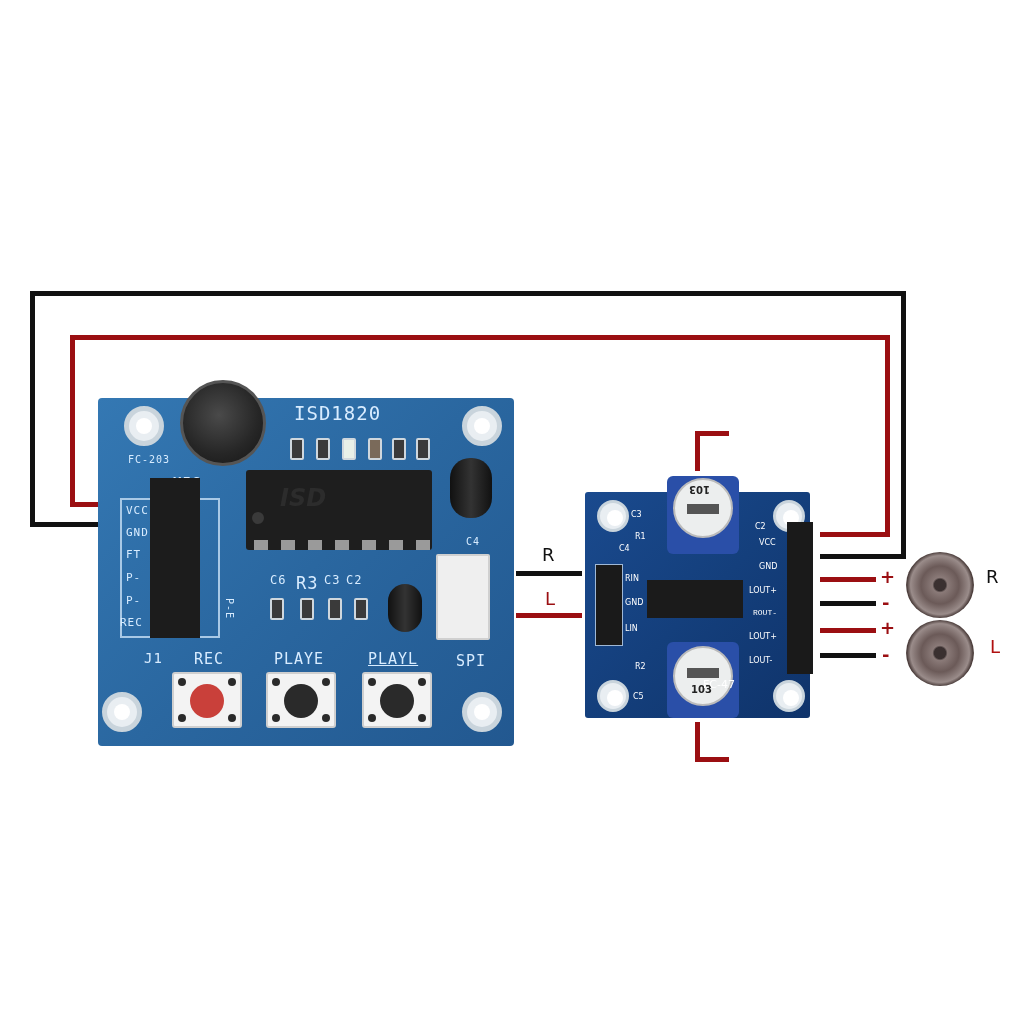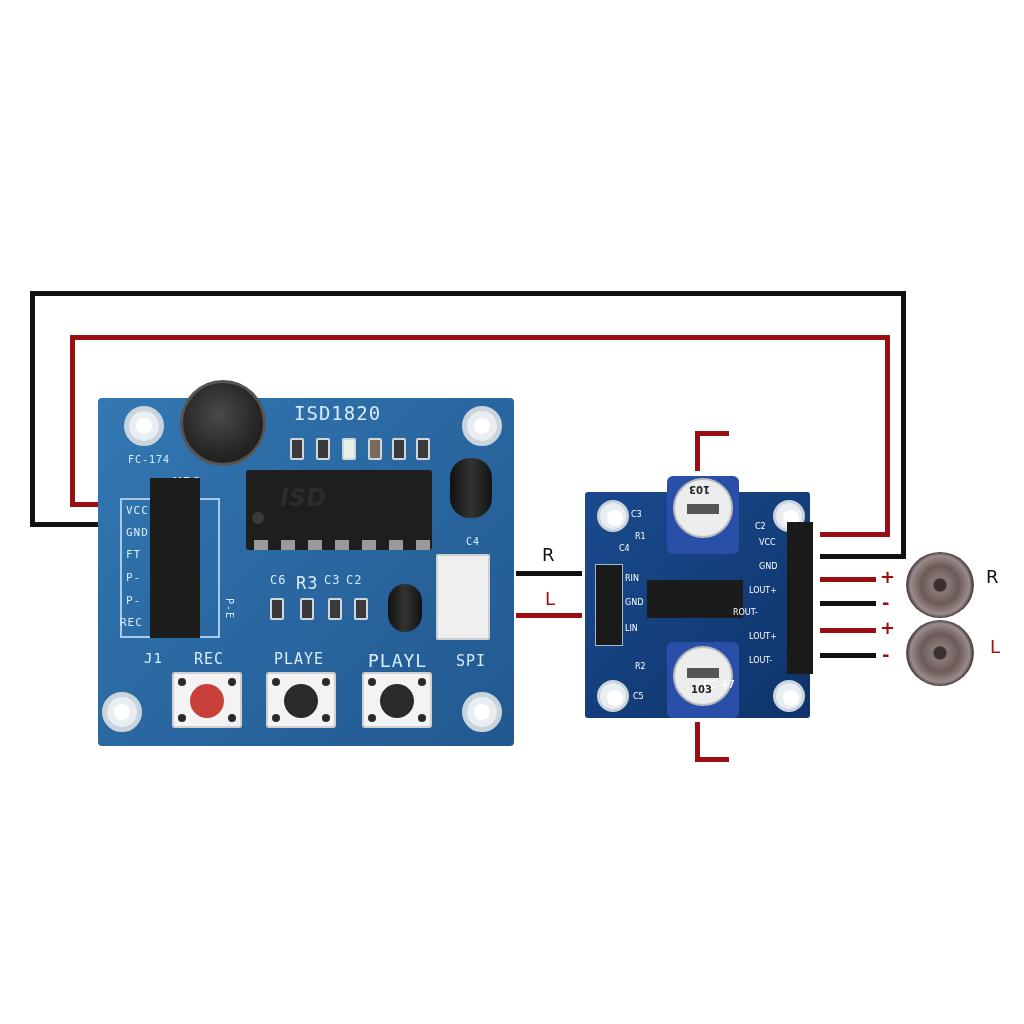--- a/index.html
+++ b/index.html
@@ -37,21 +37,21 @@
 
 <div class="abs" style="left:98px;top:398px;width:416px;height:348px;background:linear-gradient(135deg,#3478b3 0%,#2a67a0 50%,#225890 100%);border-radius:4px;">
   <div class="hole" style="left:26px;top:8px;"></div>
   <div class="hole" style="left:364px;top:8px;"></div>
   <div class="hole" style="left:4px;top:294px;"></div>
   <div class="hole" style="left:364px;top:294px;"></div>
 
   <div class="abs" style="left:82px;top:-18px;width:86px;height:86px;border-radius:50%;background:radial-gradient(circle at 45% 40%,#4a4a4a 0%,#262626 60%,#151515 100%);border:3px solid #555;box-sizing:border-box;"></div>
 
   <div class="silk" style="left:196px;top:4px;font-size:19px;">ISD1820</div>
-  <div class="silk" style="left:30px;top:56px;font-size:10px;">FC-174</div>
+  <div class="silk" style="left:30px;top:56px;font-size:10px;">FC-203</div>
   <div class="silk" style="left:75px;top:76px;font-size:14px;">MIC</div>
 
   <div class="smd" style="left:192px;top:40px;"></div>
   <div class="smd" style="left:218px;top:40px;"></div>
   <div class="smd" style="left:244px;top:40px;background:#e8f0e8;"></div>
   <div class="smd" style="left:270px;top:40px;background:#7a6a5a;"></div>
   <div class="smd" style="left:294px;top:40px;"></div>
   <div class="smd" style="left:318px;top:40px;"></div>
 
   <div class="abs" style="left:148px;top:72px;width:186px;height:80px;background:#1e1e1e;border-radius:3px;">
@@ -89,21 +89,21 @@
   <div class="silk" style="left:198px;top:175px;font-size:17px;">R3</div>
   <div class="silk" style="left:226px;top:175px;font-size:12px;">C3</div>
   <div class="silk" style="left:248px;top:175px;font-size:12px;">C2</div>
   <div class="smd" style="left:172px;top:200px;"></div>
   <div class="smd" style="left:202px;top:200px;"></div>
   <div class="smd" style="left:230px;top:200px;"></div>
   <div class="smd" style="left:256px;top:200px;"></div>
 
   <div class="silk" style="left:96px;top:252px;font-size:15px;">REC</div>
   <div class="silk" style="left:176px;top:252px;font-size:15px;text-align:center;">PLAYE</div>
-  <div class="silk" style="left:270px;top:252px;font-size:18px;">PLAYL</div>
+  <div class="silk" style="left:270px;top:252px;font-size:15px;text-decoration:underline;">PLAYL</div>
   <div class="silk" style="left:358px;top:254px;font-size:15px;">SPI</div>
 
   <div class="btn-base" style="left:74px;top:274px;">
     <span class="btn-dot" style="left:4px;top:4px;"></span>
       <span class="btn-dot" style="right:4px;top:4px;"></span>
     <span class="btn-dot" style="left:4px;bottom:4px;"></span>
       <span class="btn-dot" style="right:4px;bottom:4px;"></span>
     <span class="btn-cap" style="background:#c9403a;"></span>
   </div>
   <div class="btn-base" style="left:168px;top:274px;">
@@ -163,21 +163,21 @@
 
   <div class="abs" style="left:10px;top:72px;width:26px;height:80px;background:#1a1a1a;border:1px solid #9fb8d6;"></div>
   <div class="pin-label" style="left:40px;top:82px;">RIN</div>
   <div class="pin-label" style="left:40px;top:106px;">GND</div>
   <div class="pin-label" style="left:40px;top:132px;">LIN</div>
 
   <div class="abs" style="left:202px;top:30px;width:26px;height:152px;background:#1a1a1a;"></div>
   <div class="pin-label" style="left:174px;top:46px;">VCC</div>
   <div class="pin-label" style="left:174px;top:70px;">GND</div>
   <div class="pin-label" style="left:164px;top:94px;">LOUT+</div>
-  <div class="pin-label" style="left:148px;top:116px;">ROUT-</div>
+  <div class="pin-label" style="left:168px;top:116px;font-family:Liberation Mono, monospace;">ROUT-</div>
   <div class="pin-label" style="left:164px;top:140px;">LOUT+</div>
   <div class="pin-label" style="left:164px;top:164px;text-align:right;">LOUT-</div>
 
   <div class="pin-label" style="left:118px;top:186px;font-size:11px;">FC-47</div>
 </div>
 
 <div class="wire-red" style="left:820px;top:577px;width:56px;height:5px;"></div>
 <div class="lbl" style="left:880px;top:566px;font-size:18px;font-weight:bold;color:#9b0f12;">+</div>
 <div class="wire-black" style="left:820px;top:601px;width:56px;height:5px;"></div>
 <div class="lbl" style="left:882px;top:592px;font-size:18px;font-weight:bold;color:#9b0f12;">-</div>

